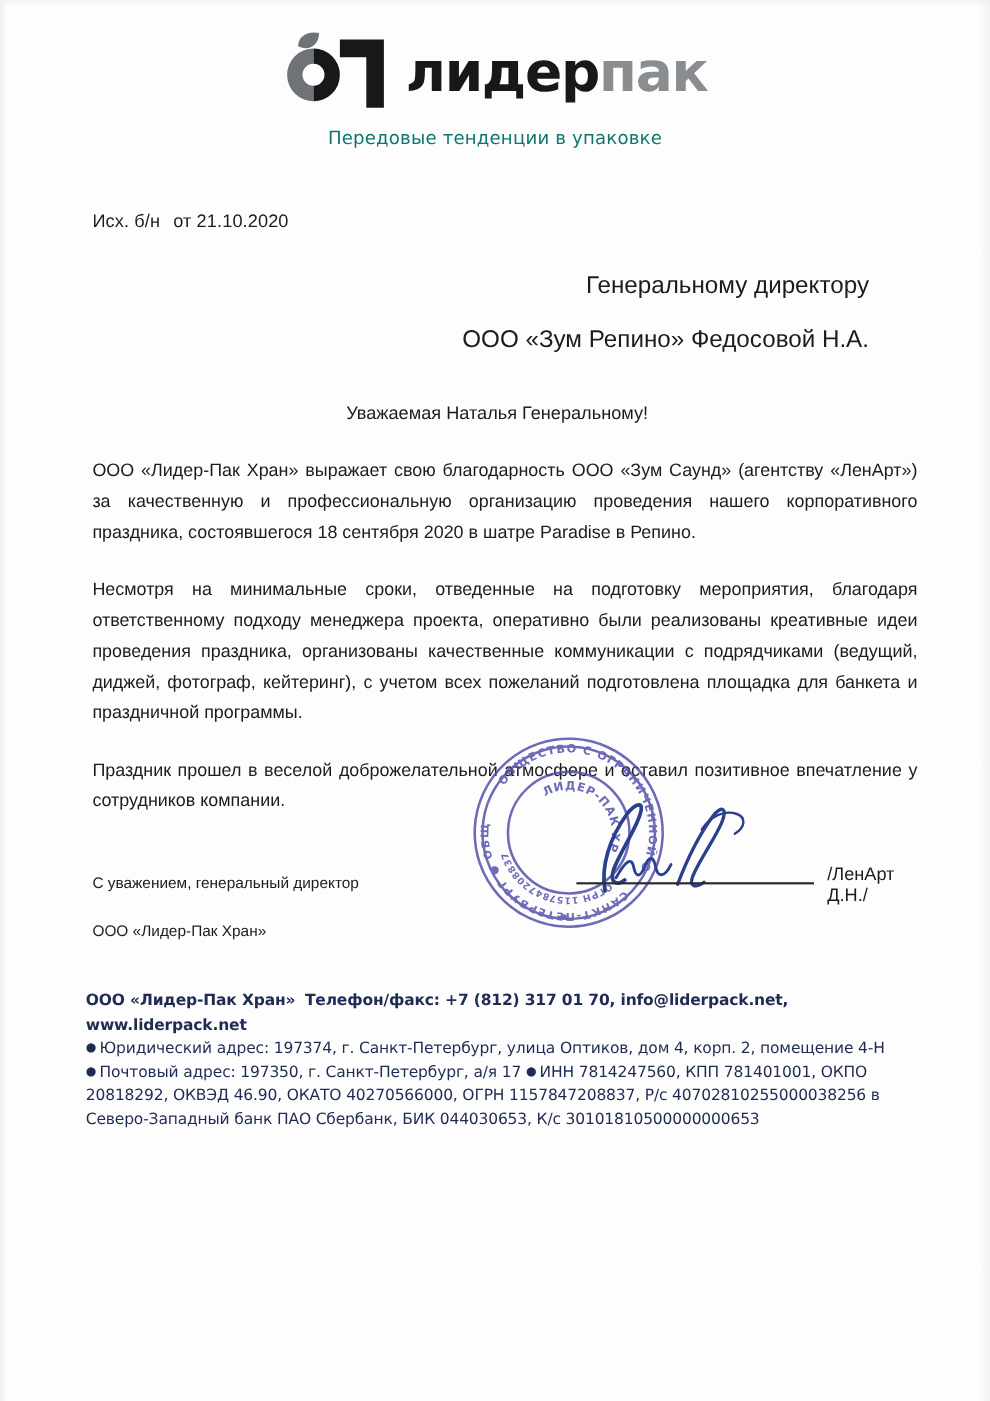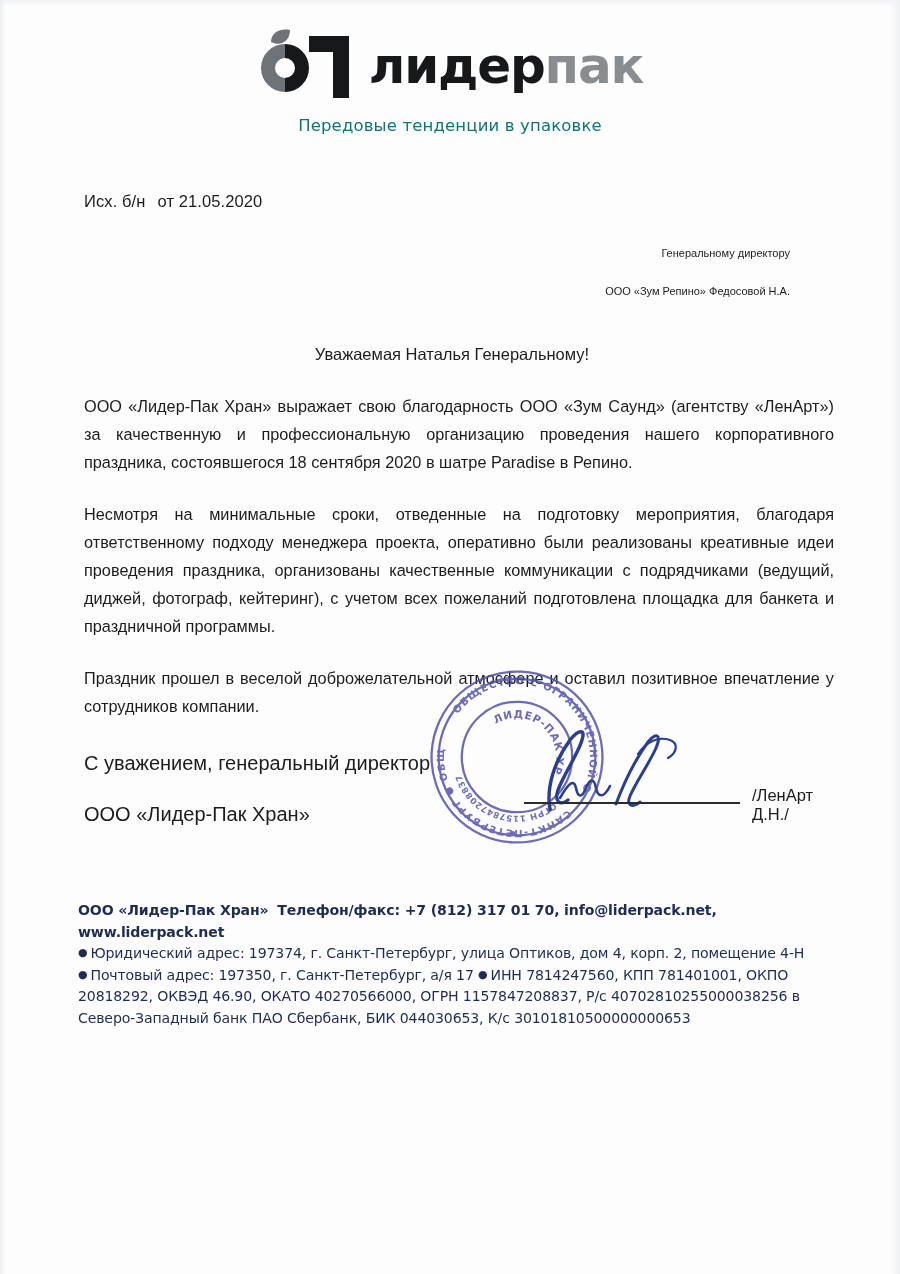--- a/index.html
+++ b/index.html
@@ -91,21 +91,21 @@
   .refline {
     font-size: 16.5px;
     letter-spacing: 0.1px;
   }
   .refline .sep { display: inline-block; width: 12px; }
 
   .addressee {
     margin-top: 37px;
     text-align: right;
     padding-right: 44px;
-    font-size: 11px;
+    font-size: 22px;
     line-height: 1;
   }
   .addressee .line2 { margin-top: 27px; }
 
   .salutation {
     margin-top: 48px;
     text-align: center;
     font-size: 16.5px;
     padding-right: 14px;
   }
@@ -113,22 +113,22 @@
   .para {
     margin-top: 24px;
     font-size: 16.3px;
     line-height: 1.72;
     text-align: justify;
     text-justify: inter-word;
   }
   .para.first { margin-top: 28px; }
 
   .signoff {
-    margin-top: 32px;
-    font-size: 20px;
+    margin-top: 52px;
+    font-size: 14px;
   }
   .signoff .line2 { margin-top: 28px; }
 
   
   .sign-strip {
     position: absolute;
     left: 84px;
     right: 66px;
     top: 786px;
     height: 30px;
@@ -215,21 +215,21 @@
           <path d="M52 8 H92 V70 H76 V24 H52 Z" fill="#17181a"></path>
         </svg>
       </div>
       <div class="wordmark"><span class="wm-dark">лидер</span><span class="wm-gray">пак</span></div>
     </div>
     <div class="tagline">Передовые тенденции в упаковке</div>
   </div>
 
   <div class="doc-body">
 
-    <div class="refline"><span>Исх. б/н</span><span class="sep"></span><span>от 21.05.2020</span></div>
+    <div class="refline"><span>Исх. б/н</span><span class="sep"></span><span>от 21.10.2020</span></div>
 
     <div class="addressee">
       <div>Генеральному директору</div>
       <div class="line2">ООО «Зум Репино» Федосовой Н.А.</div>
     </div>
 
     <div class="salutation">Уважаемая Наталья Генеральному!</div>
 
     <div class="para first">ООО «Лидер-Пак Хран» выражает свою благодарность ООО «Зум Саунд» (агентству «ЛенАрт») за качественную и профессиональную организацию проведения нашего корпоративного праздника, состоявшегося 18 сентября 2020 в шатре Paradise в Репино.</div>
     <div class="para">Несмотря на минимальные сроки, отведенные на подготовку мероприятия, благодаря ответственному подходу менеджера проекта, оперативно были реализованы креативные идеи проведения праздника, организованы качественные коммуникации с подрядчиками (ведущий, диджей, фотограф, кейтеринг),  с учетом всех пожеланий подготовлена площадка для банкета и праздничной программы.</div>

